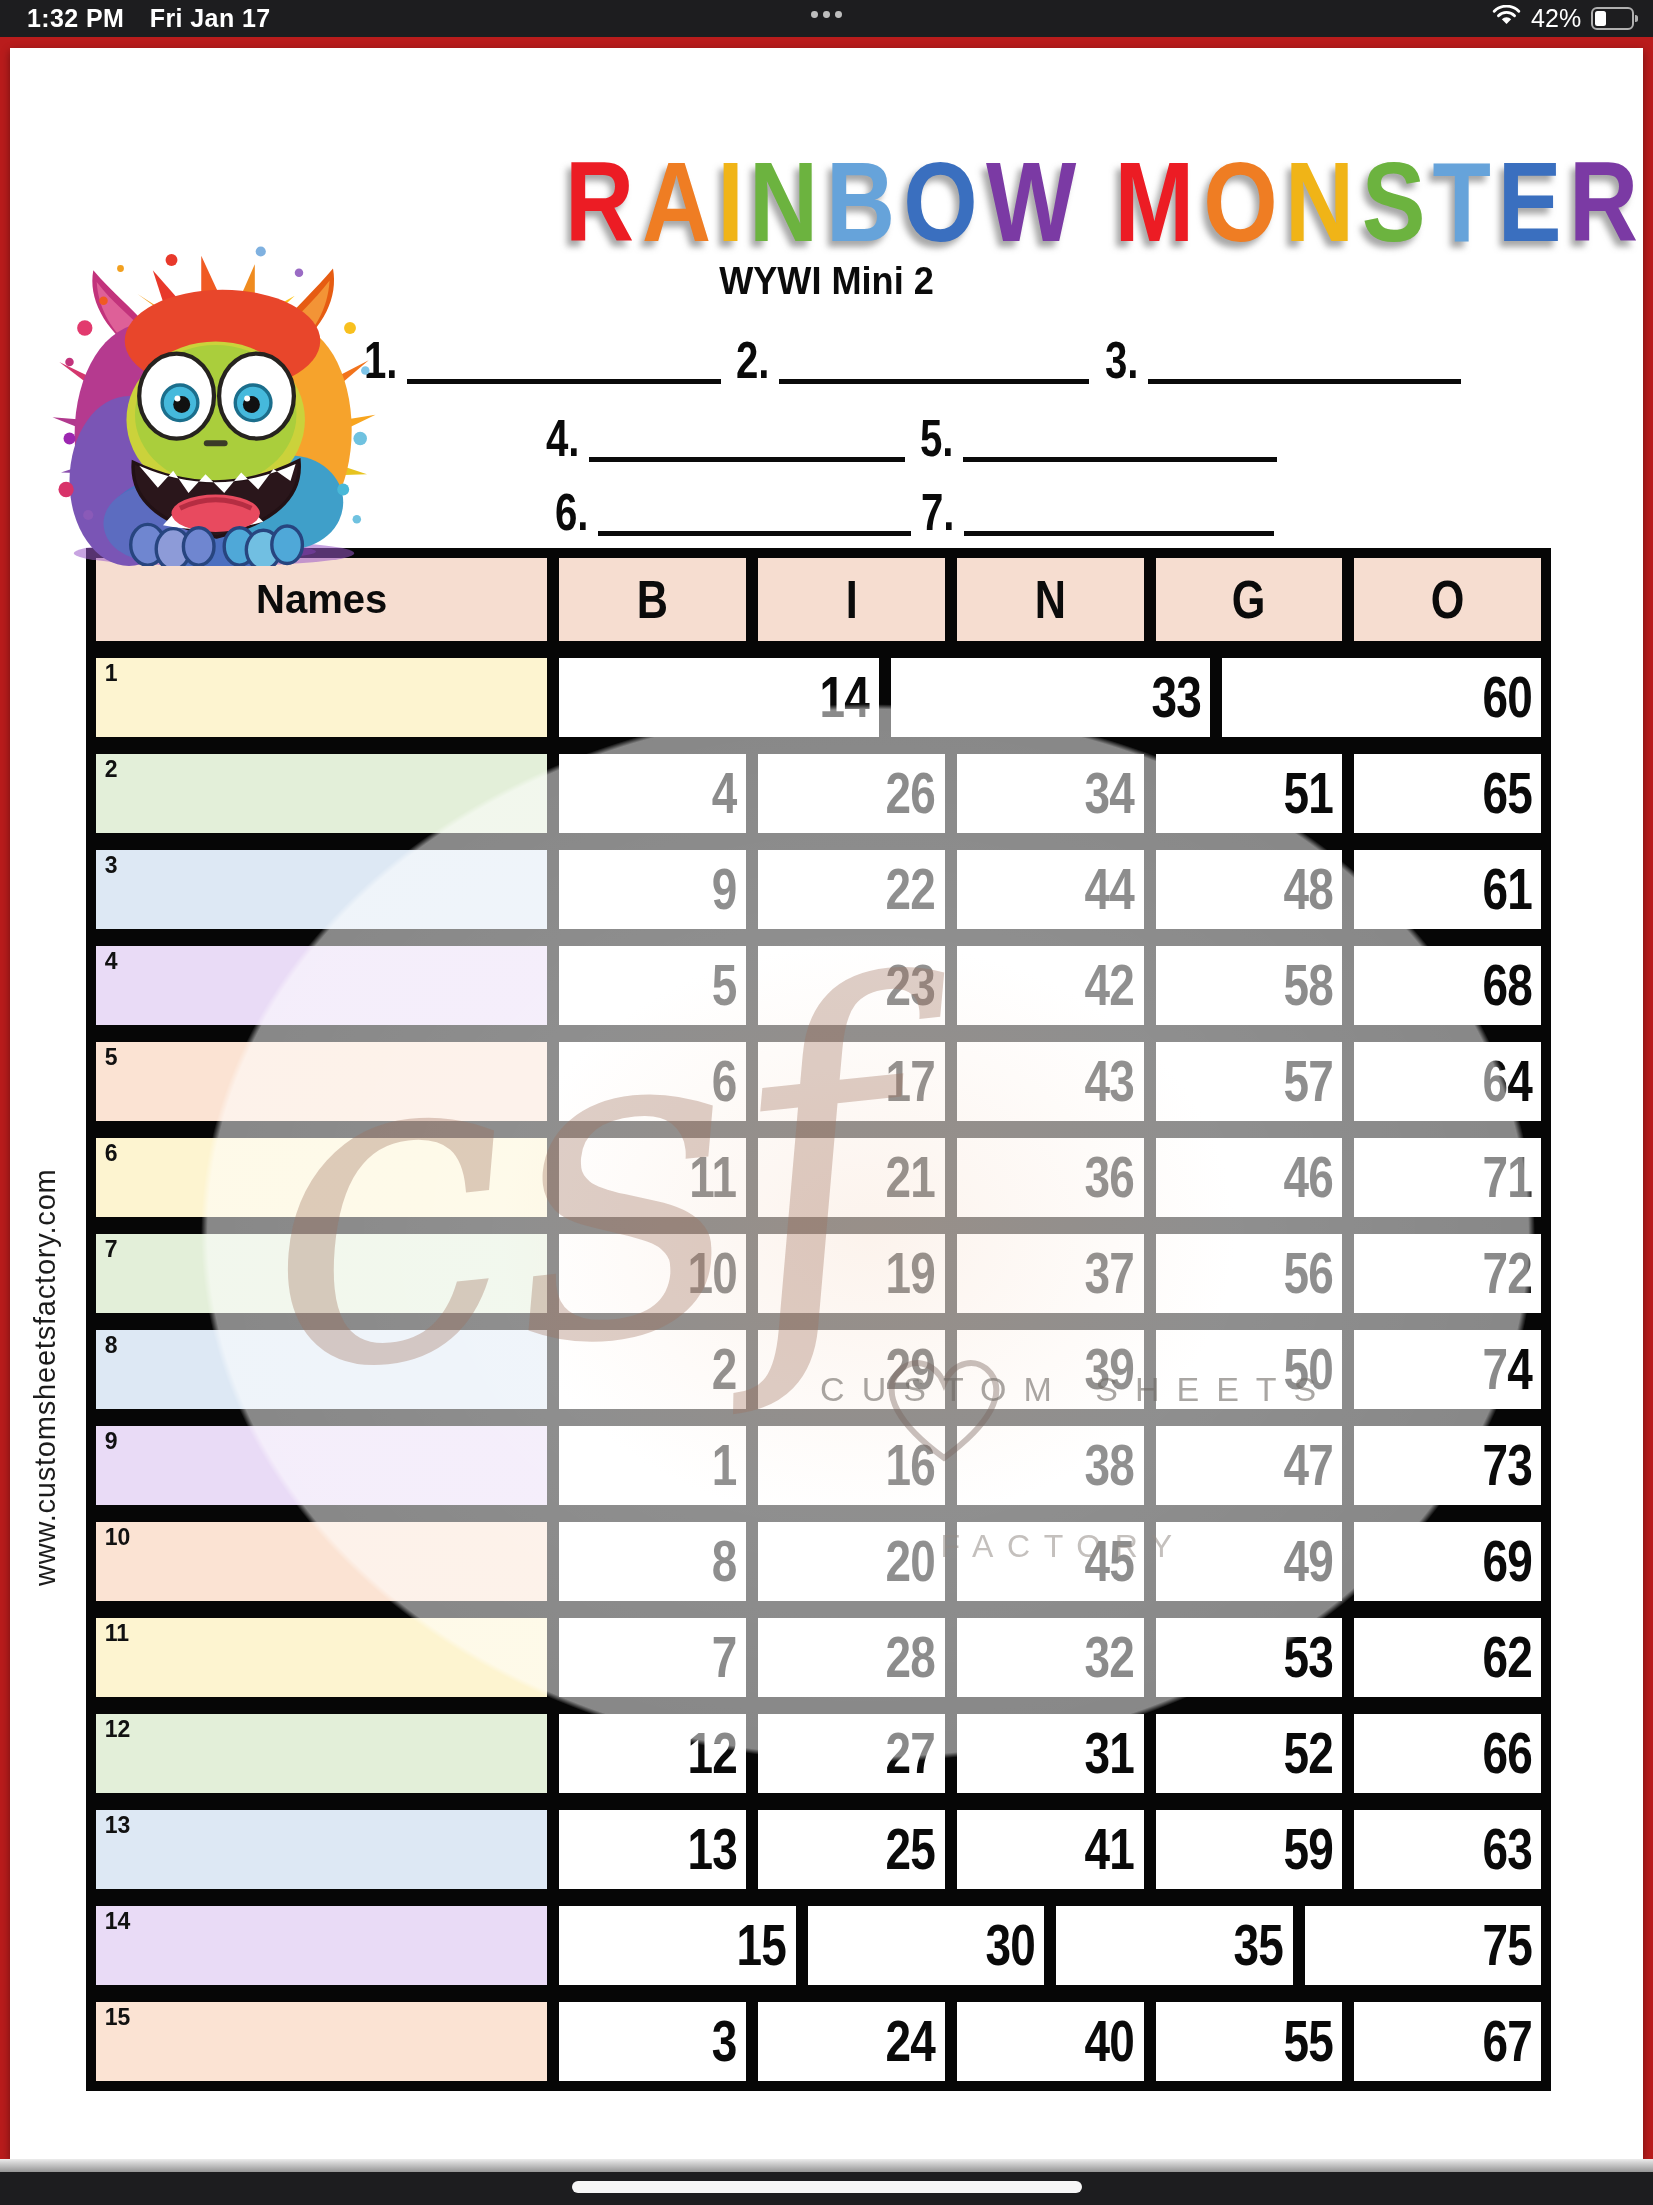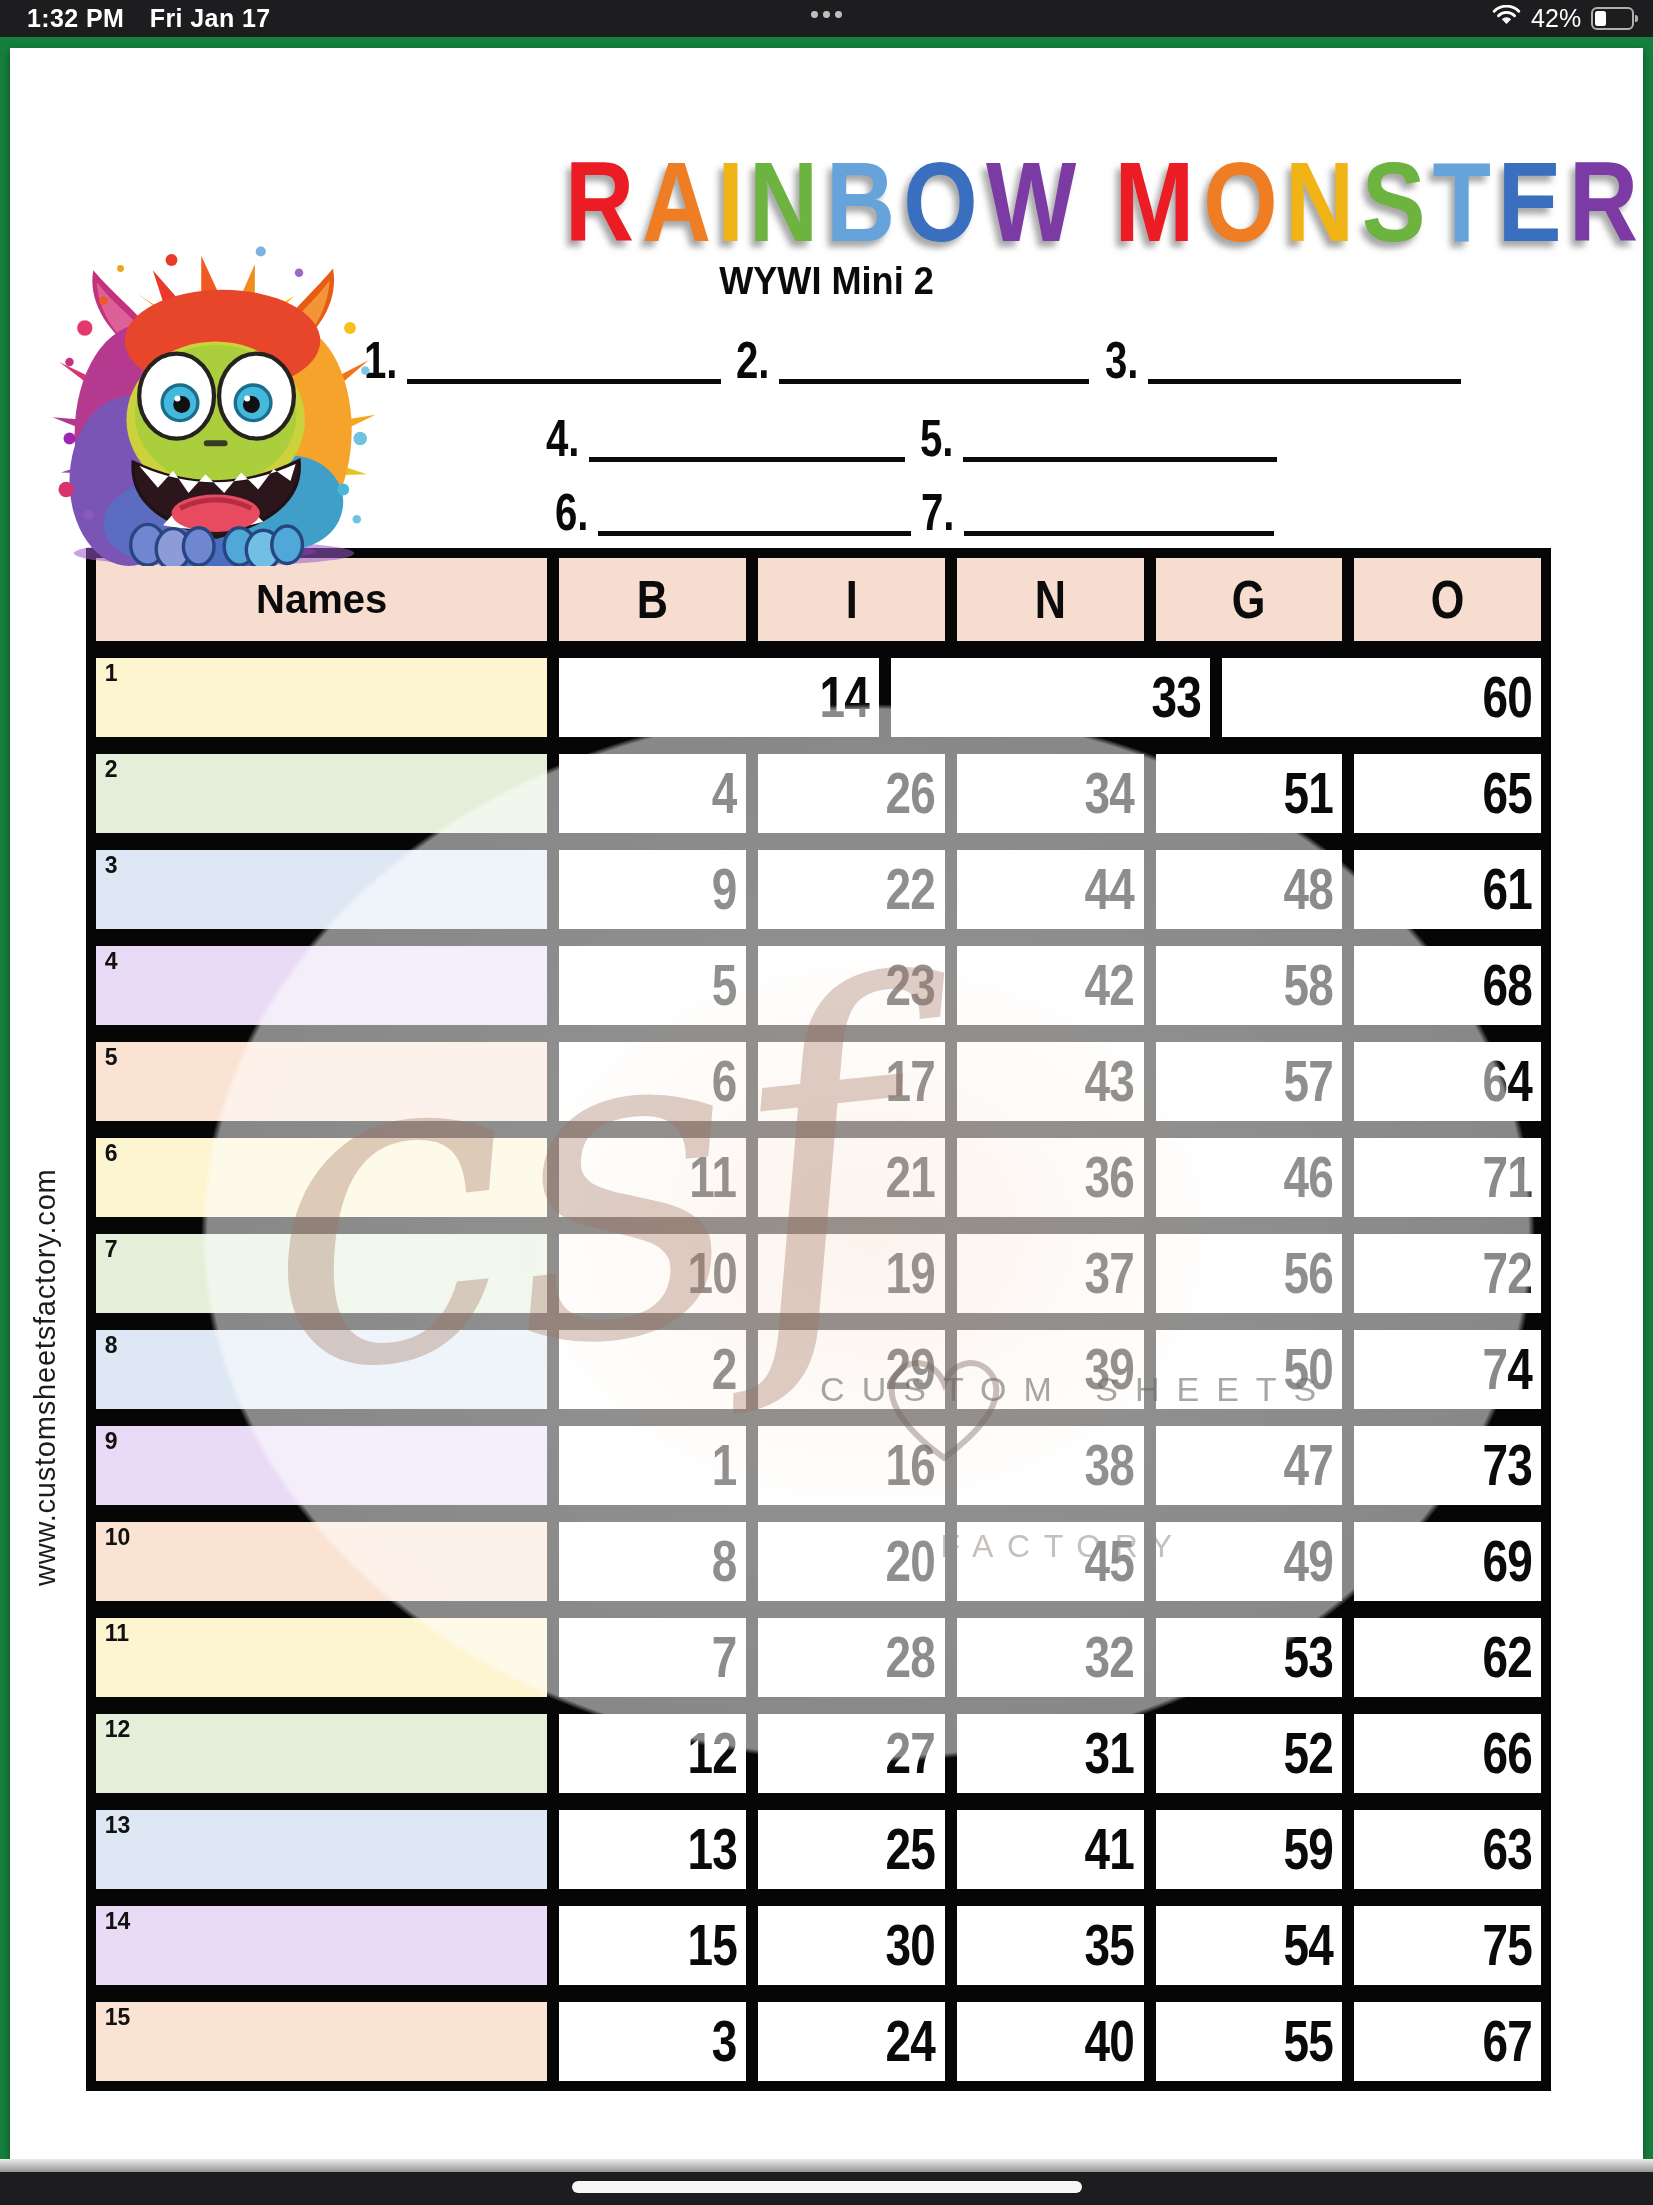--- a/index.html
+++ b/index.html
@@ -1,16 +1,16 @@
 <!DOCTYPE html>
 <html style="font-size:13.6px"><head>
 <meta charset="utf-8">
 <style>
   html,body{margin:0;padding:0;background:#555;}
-  .screen{position:relative;width:1653px;height:2205px;background:#15803d;overflow:hidden;
+  .screen{position:relative;width:1653px;height:2205px;background:#b91c1c;overflow:hidden;
           font-family:"Liberation Sans", sans-serif;}
   
   .statusbar{position:absolute;left:0;top:0;width:1653px;height:37px;background:#1d1d1f;
              color:#fff;z-index:30;}
   .sb-left{position:absolute;left:27px;top:0;height:37px;display:flex;align-items:center;
            gap:25.5px;font-size:25px;font-weight:600;letter-spacing:0.4px;}
   .sb-dots{position:absolute;left:0;right:0;top:11px;display:flex;justify-content:center;gap:5.1px;}
   .sb-dots i{width:6.8px;height:6.8px;border-radius:50%;background:#bdbdbd;display:block;}
   .sb-right{position:absolute;right:18.7px;top:0;height:37px;display:flex;align-items:center;
             gap:10.2px;font-size:25px;font-weight:500;}
@@ -503,23 +503,20 @@
           <div class="cell numc">
             <span class="numtxt">15</span>
           </div>
           <div class="cell numc">
             <span class="numtxt">30</span>
           </div>
           <div class="cell numc">
             <span class="numtxt">35</span>
           </div>
           <div class="cell numc">
-            <span class="numtxt">54</span>
-          </div>
-          <div class="cell numc">
             <span class="numtxt">75</span>
           </div>
         </div>
         <div class="trow body">
           <div class="cell namec" style="background: rgb(251, 227, 211);">
             <span class="rownum">15</span>
           </div>
           <div class="cell numc">
             <span class="numtxt">3</span>
           </div>

